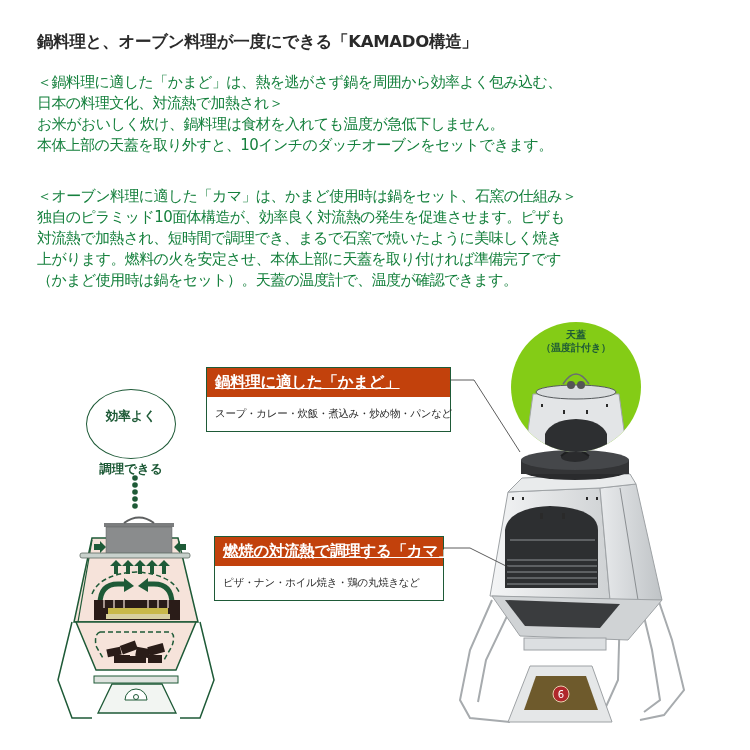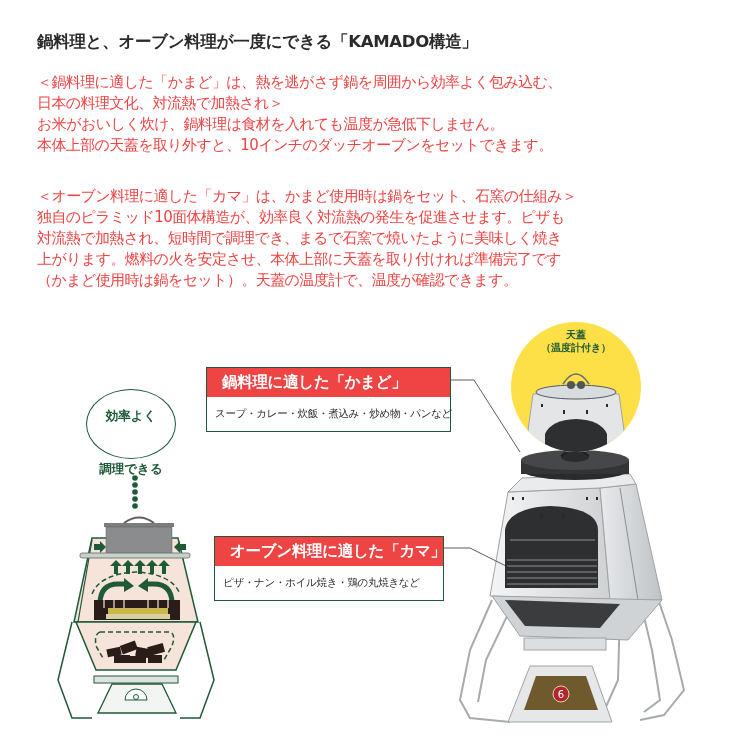--- a/index.html
+++ b/index.html
@@ -6,53 +6,53 @@
   html, body { width: 750px; height: 750px; background: #ffffff; overflow: hidden; }
   body { position: relative; font-family: "DejaVu Sans", "Liberation Sans", sans-serif; color: #333; }
 
   .heading {
     position: absolute; left: 37px; top: 31px;
     font-size: 16.5px; font-weight: bold; color: #2a2a2a; letter-spacing: -0.3px;
     white-space: nowrap;
   }
   .para {
     position: absolute; left: 37px; width: 680px;
-    font-size: 15px; line-height: 21px; color: #ef4444; letter-spacing: -0.6px;
+    font-size: 15px; line-height: 21px; color: #15803d; letter-spacing: -0.6px;
   }
   .para div { white-space: nowrap; }
   .p1 { top: 72px; }
   .p2 { top: 186px; }
 
   
   .label-box {
     position: absolute; border: 1.5px solid #1e5a37; background: #fff;
   }
   .label-title {
-    background: #ef4444; color: #fff; font-weight: bold;
-    font-size: 15.5px; padding: 4px 8px 4px 15px; white-space: nowrap; letter-spacing: -0.3px;
+    background: #c2410c; color: #fff; font-weight: bold;
+    font-size: 15.5px; padding: 4px 8px 4px 8px; white-space: nowrap; letter-spacing: -0.3px; text-decoration: underline;
   }
   .label-sub {
     color: #2a2a2a; font-size: 10.5px; padding: 10px 8px; white-space: nowrap; letter-spacing: -0.3px;
   }
   .box1 { left: 206px; top: 367px; width: 245px; }
   .box2 { left: 214px; top: 536px; width: 230px; }
 
   .leader { position: absolute; left: 0; top: 0; width: 750px; height: 750px; pointer-events: none; }
 
   .circle-badge {
     position: absolute; left: 86px; top: 389px; width: 90px; height: 70px;
     border: 1.5px solid #1e5a37; border-radius: 50%; background: #fff;
     display: flex; flex-direction: column; align-items: center; justify-content: center;
     color: #1e5a37; font-weight: bold; font-size: 12.5px; line-height: 17px;
   }
   .circle-badge span { white-space: nowrap; margin-top: 36px; }
 
   .lid-circle {
     position: absolute; left: 511px; top: 322px; width: 130px; height: 130px;
-    border-radius: 50%; background: #fde047; overflow: hidden;
+    border-radius: 50%; background: #84cc16; overflow: hidden;
   }
   .lid-label {
     position: absolute; left: 0; width: 130px; top: 6px; text-align: center;
     color: #1e5a37; font-weight: bold; font-size: 10px; line-height: 13px;
   }
 
   .diagram { position: absolute; left: 0; top: 0; width: 750px; height: 750px; }
   .product { position: absolute; left: 0; top: 0; width: 750px; height: 750px; }
 </style>
 </head>
@@ -242,15 +242,15 @@
   <span>効率よく</span>
   <span>調理できる</span>
 </div>
 
 <div class="label-box box1">
   <div class="label-title">鍋料理に適した「かまど」</div>
   <div class="label-sub">スープ・カレー・炊飯・煮込み・炒め物・パンなど</div>
 </div>
 
 <div class="label-box box2">
-  <div class="label-title">オーブン料理に適した「カマ」</div>
+  <div class="label-title">燃焼の対流熱で調理する「カマ」</div>
   <div class="label-sub">ピザ・ナン・ホイル焼き・鶏の丸焼きなど</div>
 </div>
 
 </body></html>

